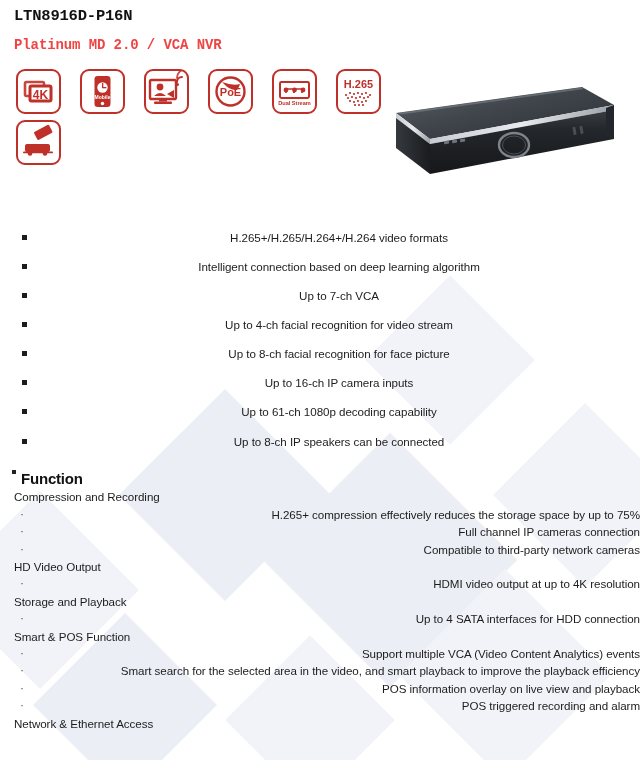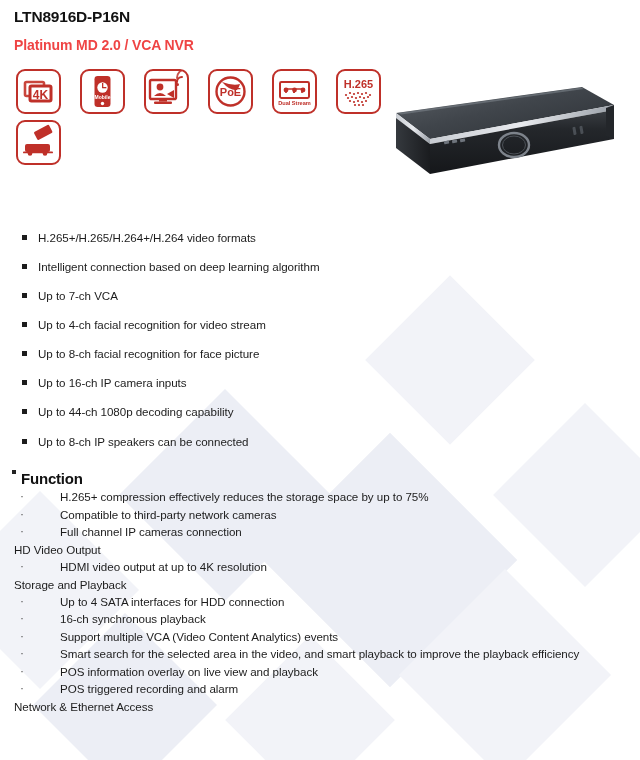--- a/index.html
+++ b/index.html
@@ -33,20 +33,21 @@
   .wm-d.soft { background: #f2f3f8; }
 
   
   .page {
     position: relative;
     z-index: 2;
     padding: 0;
   }
   .title-block {
     padding: 8px 0 0 14px;
+    font-family: Liberation Mono, monospace;
   }
   .model-name {
     font-size: 15.5px;
     font-weight: bold;
     letter-spacing: -0.2px;
     line-height: 1.15;
     margin: 0 0 11px 0;
     color: #111;
   }
   .sub-name {
@@ -97,20 +98,21 @@
     top: 12px;
     width: 250px;
     height: 110px;
   }
 
   
   .features {
     margin: 14px 0 0 0;
     padding: 0 0 0 22px;
     list-style: none;
+    text-align: center;
   }
   .features li {
     position: relative;
     font-size: 11.6px;
     line-height: 1.2;
     color: #1c1c1c;
     padding: 0 0 0 16px;
     margin-bottom: 15.2px;
     letter-spacing: -0.05px;
   }
@@ -148,20 +150,21 @@
     font-size: 11.6px;
     color: #1c1c1c;
     margin: 0 0 1.5px 14px;
     line-height: 1.36;
     letter-spacing: -0.05px;
   }
   .group ul {
     list-style: none;
     margin: 0 0 0 0;
     padding: 0;
+    text-align: right;
   }
   .group ul li {
     position: relative;
     font-size: 11.6px;
     color: #1c1c1c;
     line-height: 1.38;
     margin: 0 0 1.5px 0;
     padding-left: 60px;
     letter-spacing: -0.05px;
   }
@@ -353,53 +356,54 @@
     </div>
   </div>
 
   <ul class="features">
     <li>H.265+/H.265/H.264+/H.264 video formats</li>
     <li>Intelligent connection based on deep learning algorithm</li>
     <li>Up to 7-ch VCA</li>
     <li>Up to 4-ch facial recognition for video stream</li>
     <li>Up to 8-ch facial recognition for face picture</li>
     <li>Up to 16-ch IP camera inputs</li>
-    <li>Up to 44-ch 1080p decoding capability</li>
+    <li>Up to 61-ch 1080p decoding capability</li>
     <li>Up to 8-ch IP speakers can be connected</li>
   </ul>
 
   <div class="section-head">
     <span class="sq"></span>
     <span>Function</span>
   </div>
 
   <div class="group">
+    <div class="group-title">Compression and Recording</div>
     <ul>
       <li>H.265+ compression effectively reduces the storage space by up to 75%</li>
+      <li>Full channel IP cameras connection</li>
       <li>Compatible to third-party network cameras</li>
-      <li>Full channel IP cameras connection</li>
     </ul>
   </div>
 
   <div class="group">
     <div class="group-title">HD Video Output</div>
     <ul>
       <li>HDMI video output at up to 4K resolution</li>
     </ul>
   </div>
 
   <div class="group">
     <div class="group-title">Storage and Playback</div>
     <ul>
       <li>Up to 4 SATA interfaces for HDD connection</li>
-      <li>16-ch synchronous playback</li>
     </ul>
   </div>
 
   <div class="group">
+    <div class="group-title">Smart &amp; POS Function</div>
     <ul>
       <li>Support multiple VCA (Video Content Analytics) events</li>
       <li>Smart search for the selected area in the video, and smart playback to improve the playback efficiency</li>
       <li>POS information overlay on live view and playback</li>
       <li>POS triggered recording and alarm</li>
     </ul>
   </div>
 
   <div class="group">
     <div class="group-title">Network &amp; Ethernet Access</div>

